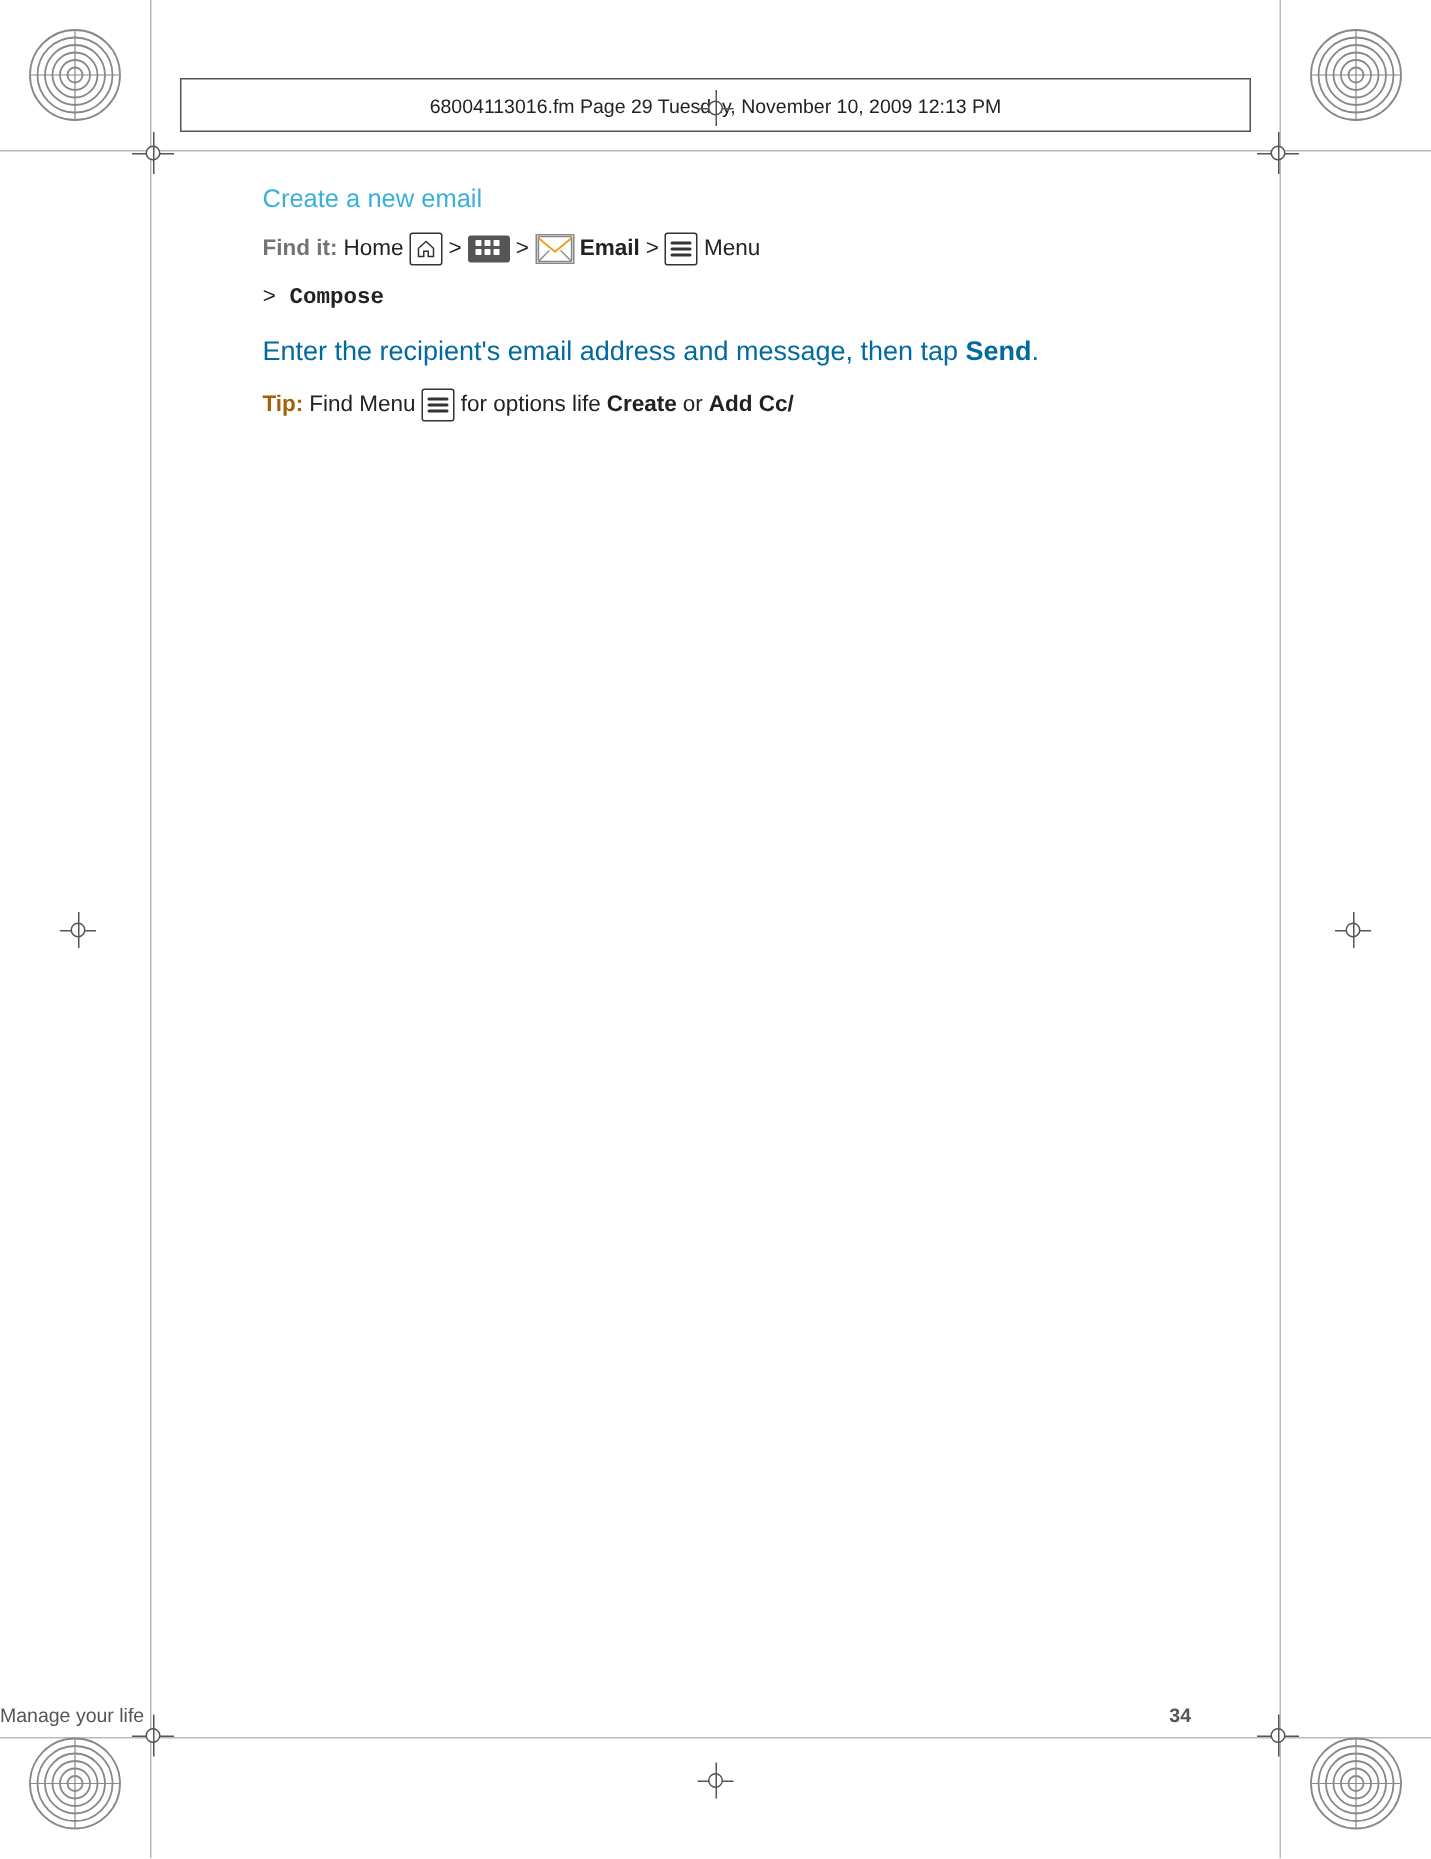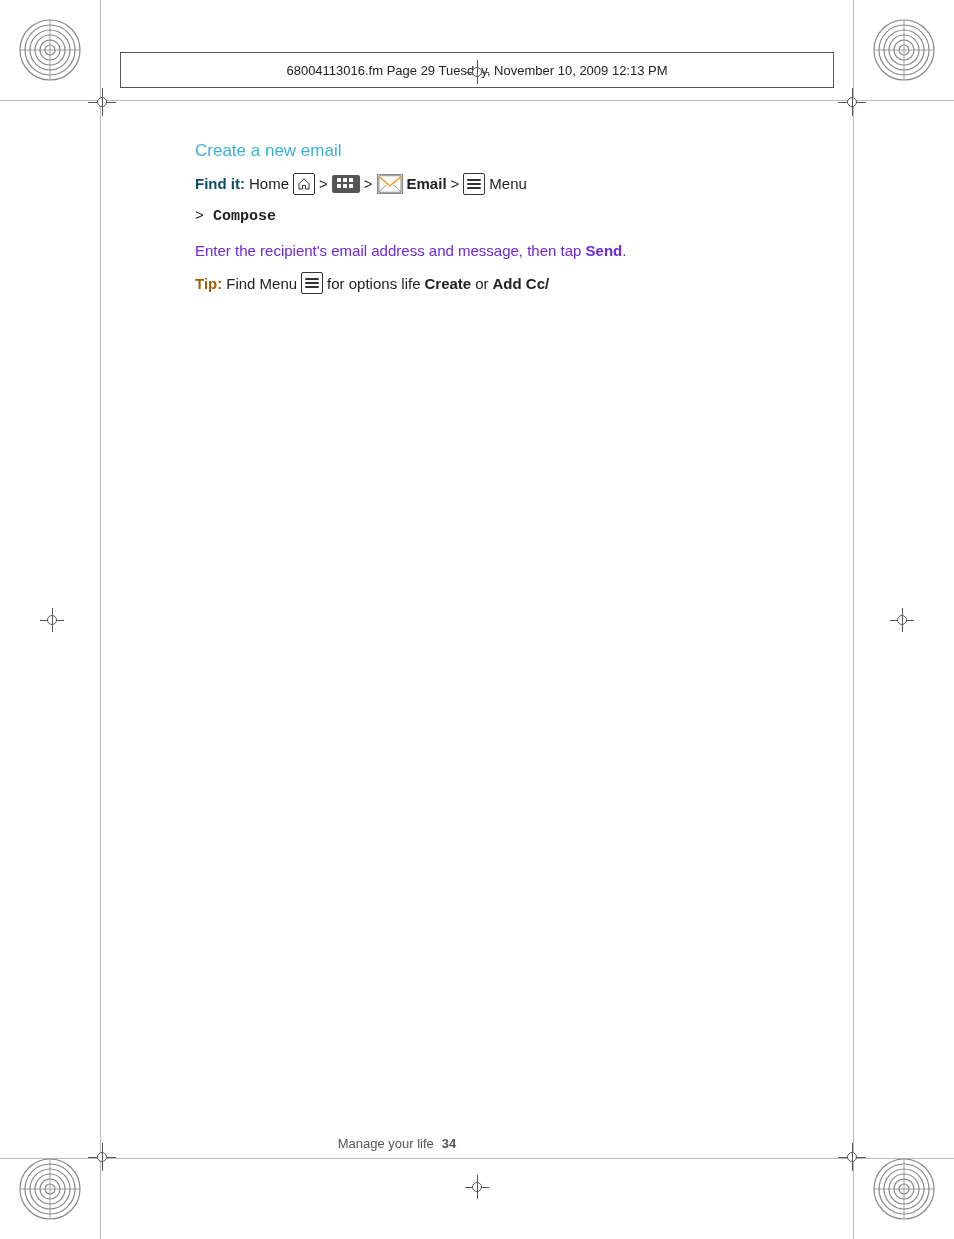--- a/index.html
+++ b/index.html
@@ -78,24 +78,23 @@
       top: 0;
       bottom: 0;
       right: 100px;
       width: 1px;
       background: #bbb;
     }
 
     
     .content {
       position: absolute;
-      top: 141px;
+      top: 123px;
       left: 175px;
       right: 160px;
-      margin-left: 20px;
     }
 
     .section-title {
       font-family: Arial, Helvetica, sans-serif;
       font-size: 17px;
       color: #3ab0d8;
       margin-bottom: 10px;
       font-weight: normal;
     }
 
@@ -105,21 +104,21 @@
       color: #222;
       margin-bottom: 8px;
       line-height: 1.7;
       display: flex;
       align-items: center;
       flex-wrap: wrap;
       gap: 4px;
     }
 
     .find-it-label {
-      color: #0c4a6e;
+      color: #737373;
       font-weight: bold;
     }
 
     .icon-home {
       display: inline-flex;
       align-items: center;
       justify-content: center;
       width: 22px;
       height: 22px;
       border: 1.5px solid #333;
@@ -169,22 +168,22 @@
       width: 100%;
       height: 2px;
       background: #333;
       border-radius: 1px;
     }
 
     .bold-text { font-weight: bold; }
 
     .description {
       font-family: Arial, Helvetica, sans-serif;
-      font-size: 15px;
-      color: #6d28d9;
+      font-size: 18px;
+      color: #0369a1;
       line-height: 1.55;
       margin-bottom: 10px;
     }
 
     .tip-line {
       font-family: Arial, Helvetica, sans-serif;
       font-size: 15px;
       color: #222;
       line-height: 1.55;
       display: flex;
@@ -203,21 +202,21 @@
       font-size: 15px;
     }
 
     
     .footer {
       position: absolute;
       bottom: 88px;
       left: 0;
       right: 0;
       display: flex;
-      justify-content: center;
+      justify-content: space-between;
       padding-right: 160px;
       font-family: Arial, Helvetica, sans-serif;
       font-size: 13px;
       color: #555;
     }
 
     .footer-page-num {
       font-weight: bold;
       margin-left: 8px;
     }

